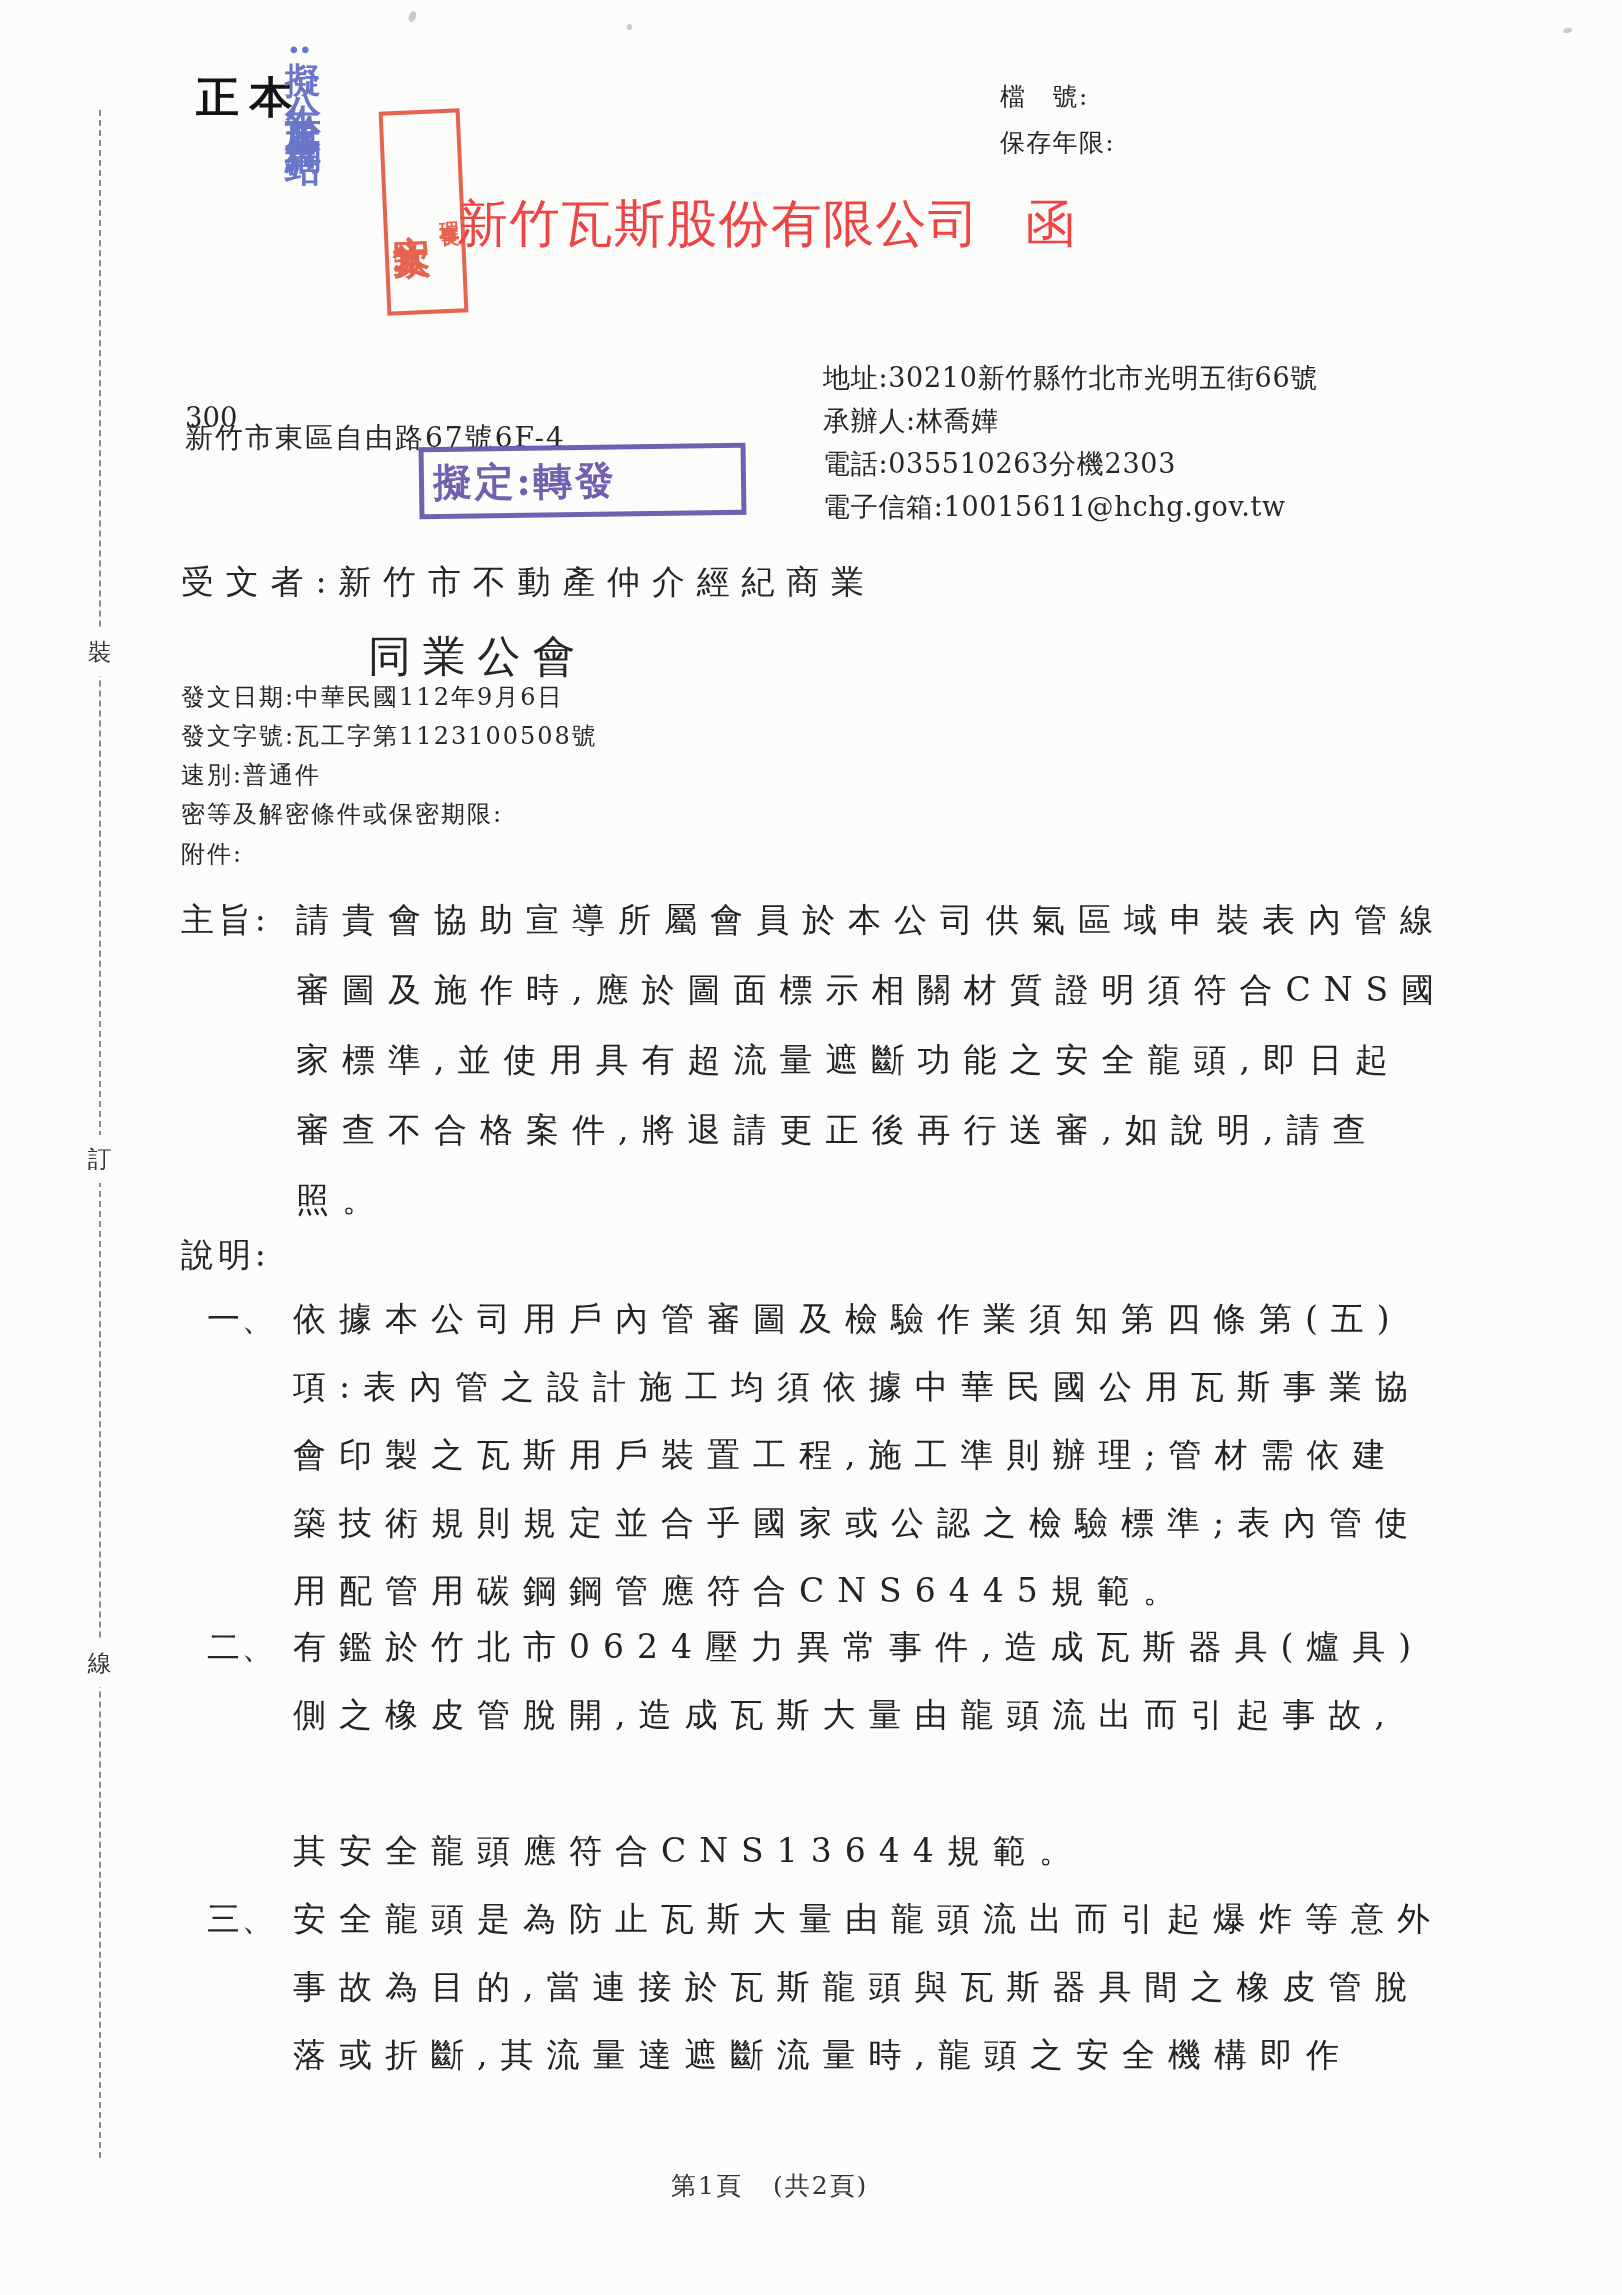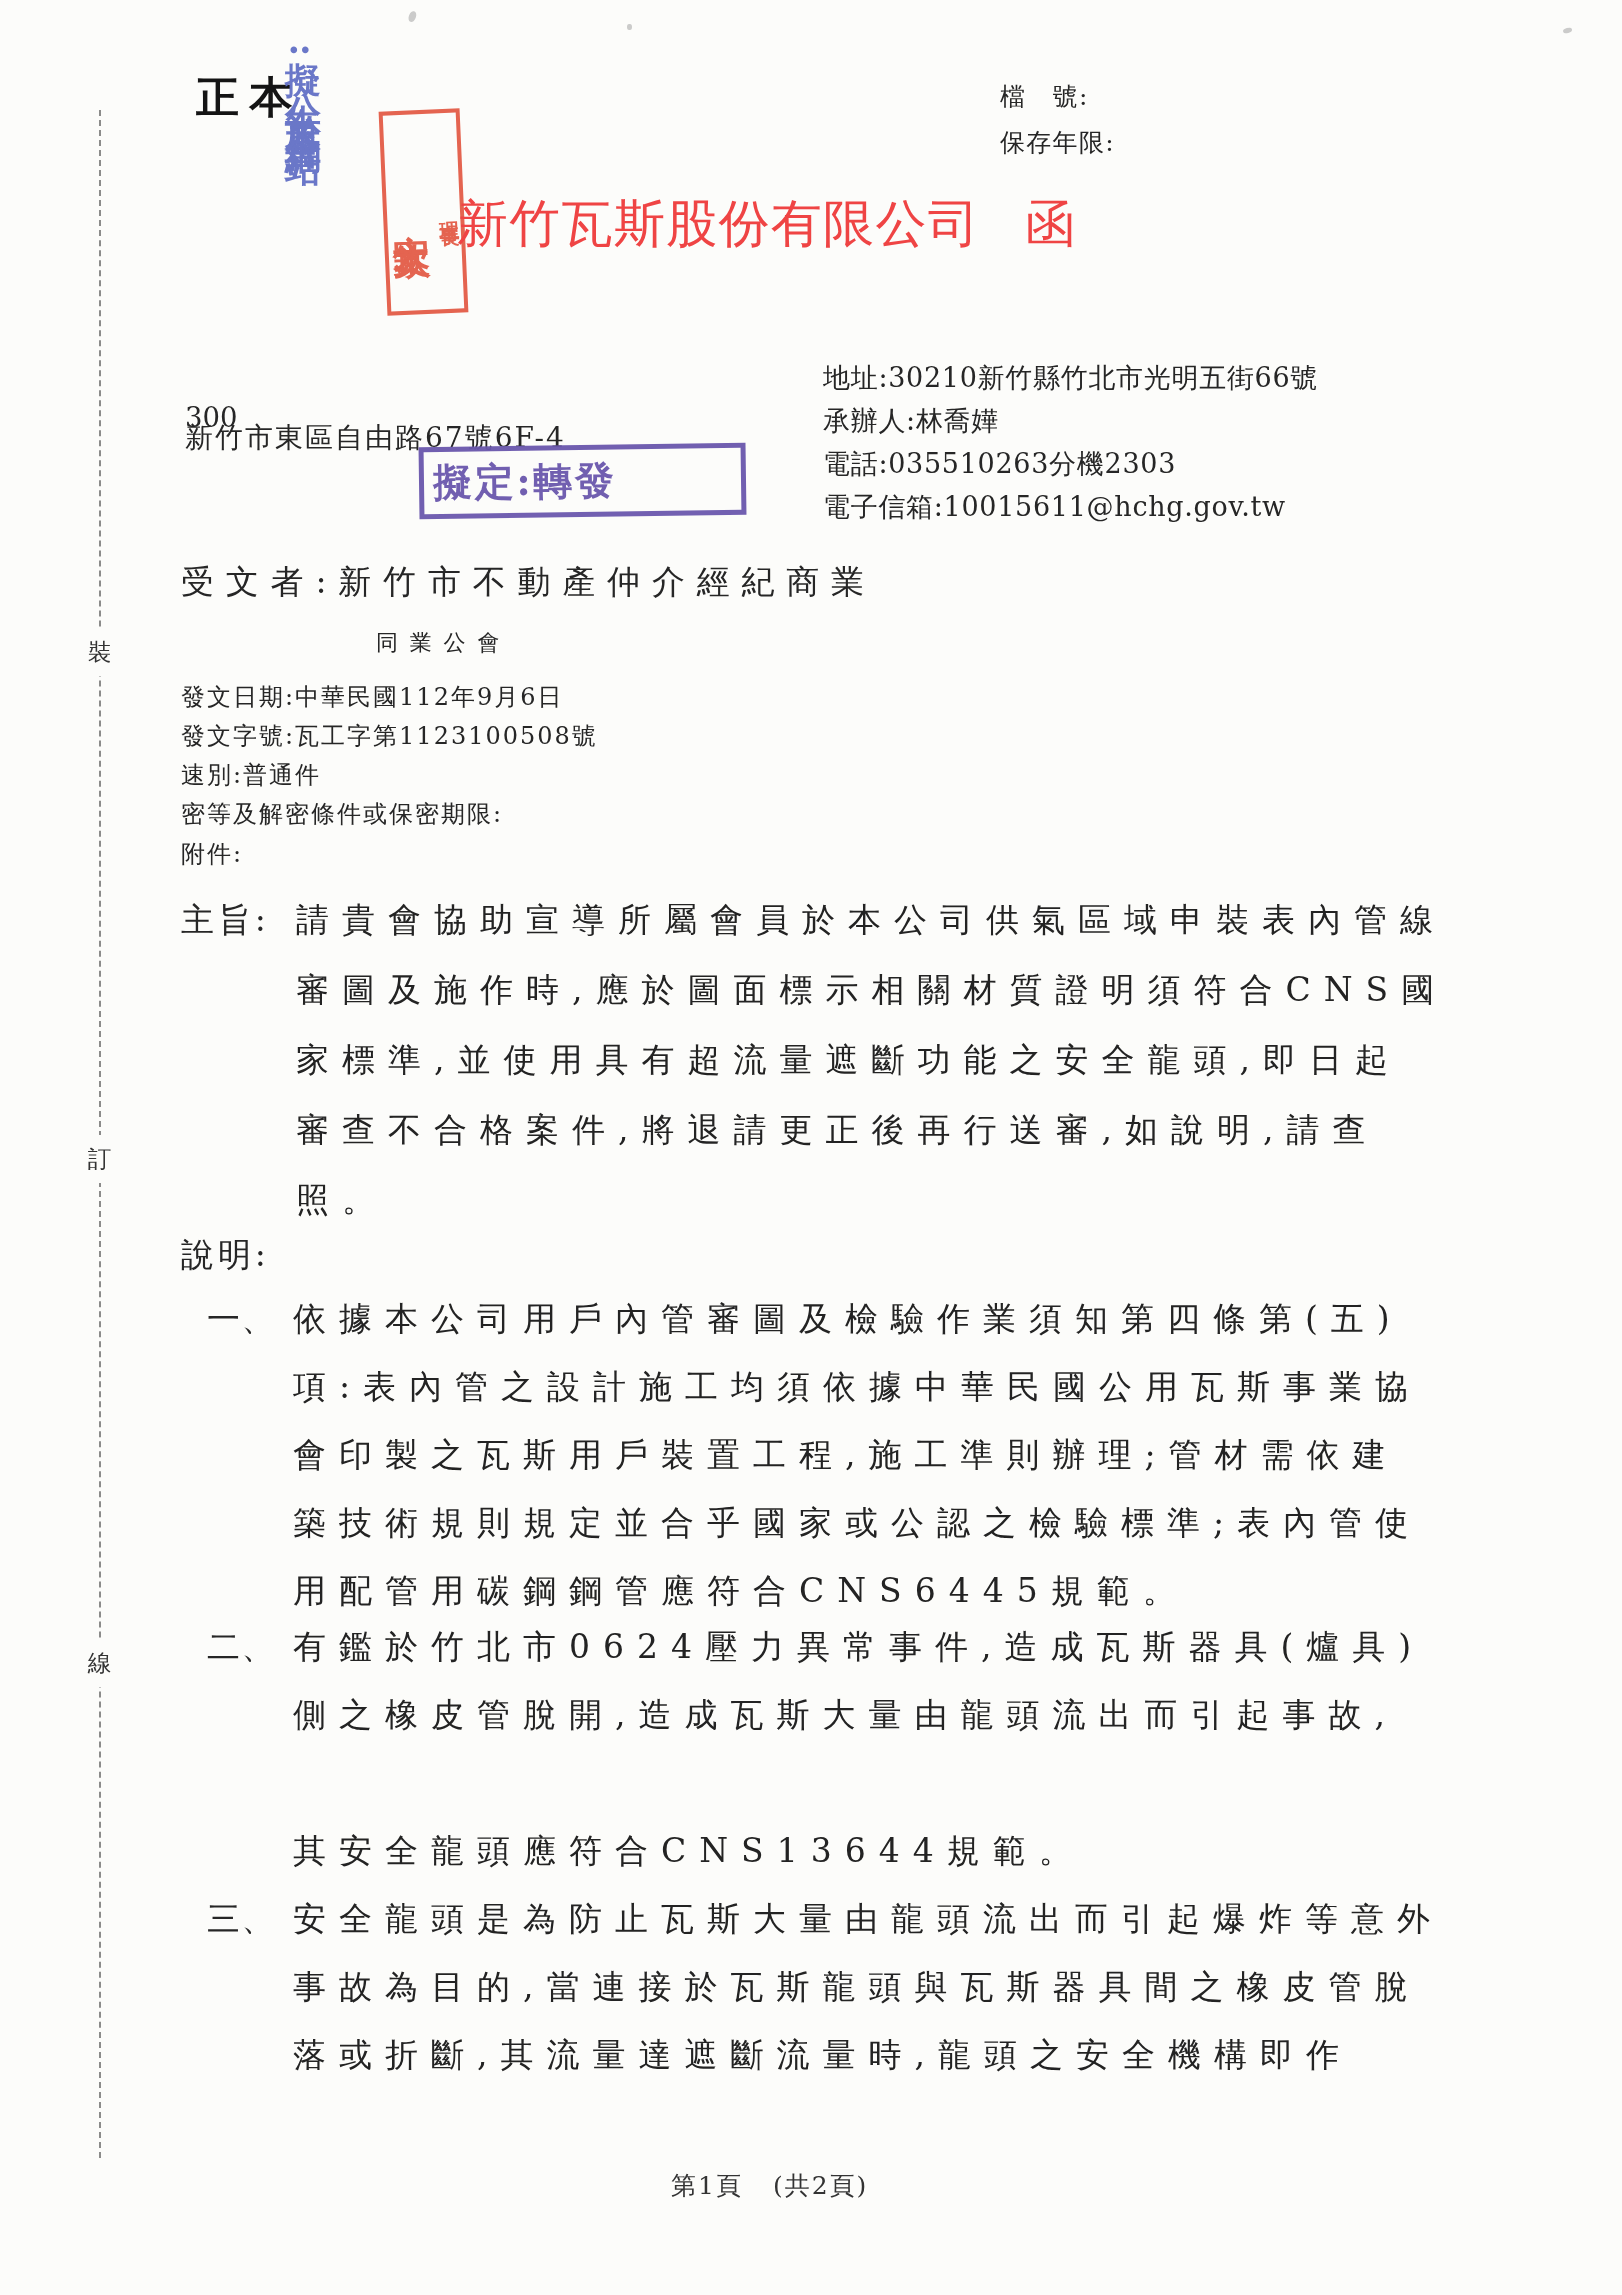--- a/index.html
+++ b/index.html
@@ -34,21 +34,21 @@
   
   .zip{left:185px; top:381px; font-size:27.5px;margin-top:20px;}
   .street{left:185px; top:419px; font-size:28px; letter-spacing:2px; white-space:nowrap;}
   
   .stamp-purple{left:419px; top:445px; width:308px; height:62px; border:5.9px solid #6a57ad;
                 color:#6a57ad; font-size:39px; font-weight:700; letter-spacing:2.6px;
                 display:flex; align-items:center; padding-left:9.2px; transform:rotate(-0.8deg);
                 opacity:.95; white-space:nowrap;}
   
   .recv1{left:181px; top:560px; font-size:33px; letter-spacing:11.8px; white-space:nowrap;}
-  .recv2{left:376px; top:628px; font-size:22px; letter-spacing:11.8px; white-space:nowrap;text-align:center;}
+  .recv2{left:368px; top:628px; font-size:43px; letter-spacing:11.8px; white-space:nowrap;text-align:center;}
   
   .meta-line{left:181px; font-size:24px; letter-spacing:2px; white-space:nowrap;}
   
   .lbl{left:181px; font-size:33px; letter-spacing:3.9px; white-space:nowrap;}
   .body-line{font-size:33px; letter-spacing:13px; white-space:nowrap; color:#232323;}
   .cont{left:296px;}
   .item-no{left:207px; font-size:33px; letter-spacing:1.3px; white-space:nowrap;}
   .item-line{left:293px;}
   
   .footer{left:671px; top:2169px; display:flex; column-gap:30px; font-size:25px; letter-spacing:2px; color:#333;}

